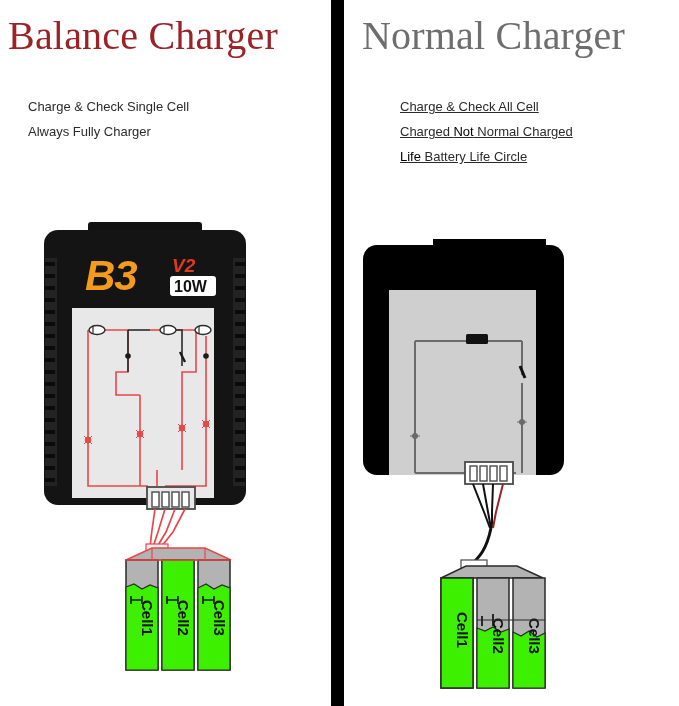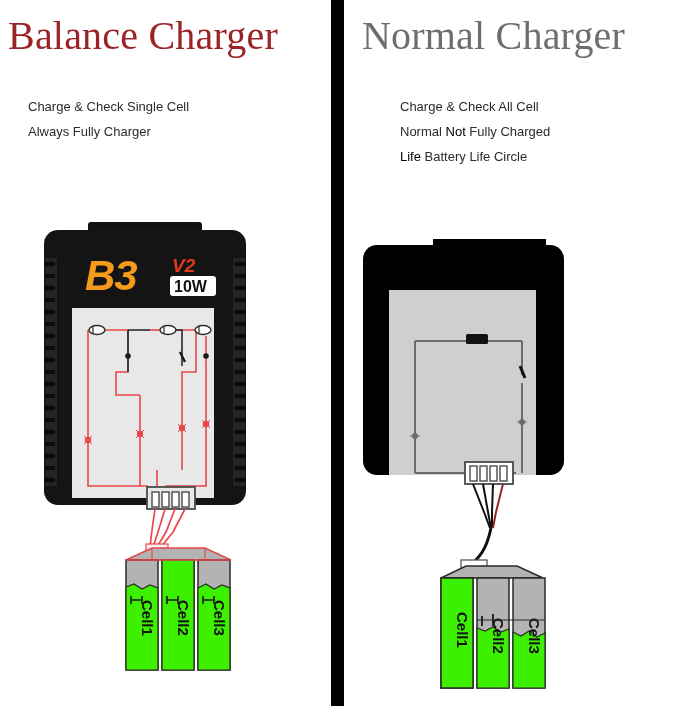--- a/index.html
+++ b/index.html
@@ -62,21 +62,21 @@
 
   .bullets {
     position: absolute;
     top: 94px;
     font-size: 13px;
     line-height: 25px;
     color: #2b2b2b;
     white-space: nowrap;
   }
   .bullets-left  { left: 28px; }
-  .bullets-right { left: 56px; }
+  .bullets-right { left: 56px; text-decoration: underline; }
   .bullets div { height: 25px; }
   .hl { color: #000000; }
 
   
   .art {
     position: absolute;
     top: 0; left: 0;
   }
 
   .cell-label {
@@ -270,21 +270,21 @@
   </div>
 
   <div class="divider"></div>
 
   <div class="panel panel-right">
 
     <div class="title title-right">Normal Charger</div>
 
     <div class="bullets bullets-right">
       <div><span>Charge &amp; Check All Cell</span></div>
-      <div><span>Normal </span><span class="hl">Not</span><span> Fully Charged</span></div>
+      <div><span>Charged </span><span class="hl">Not</span><span> Normal Charged</span></div>
       <div><span class="hl">Life</span><span> Battery Life Circle</span></div>
     </div>
 
     <svg class="art" width="335" height="706" viewBox="0 0 335 706">
 
       <g>
         <rect x="89" y="239" width="113" height="12" fill="#000000"></rect>
         <rect x="19" y="245" width="201" height="230" rx="14" fill="#000000"></rect>
 
         <g>

